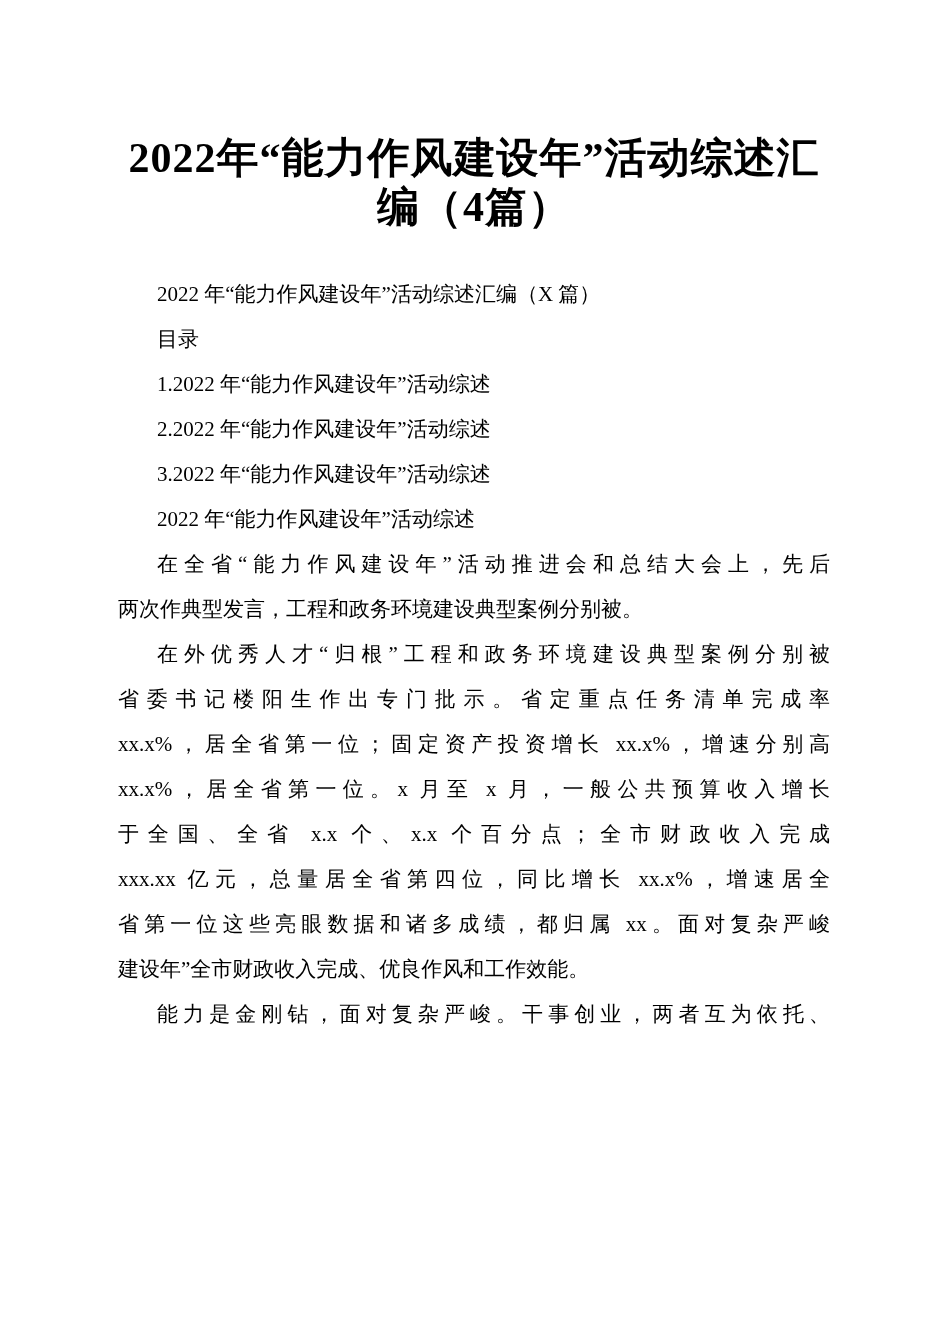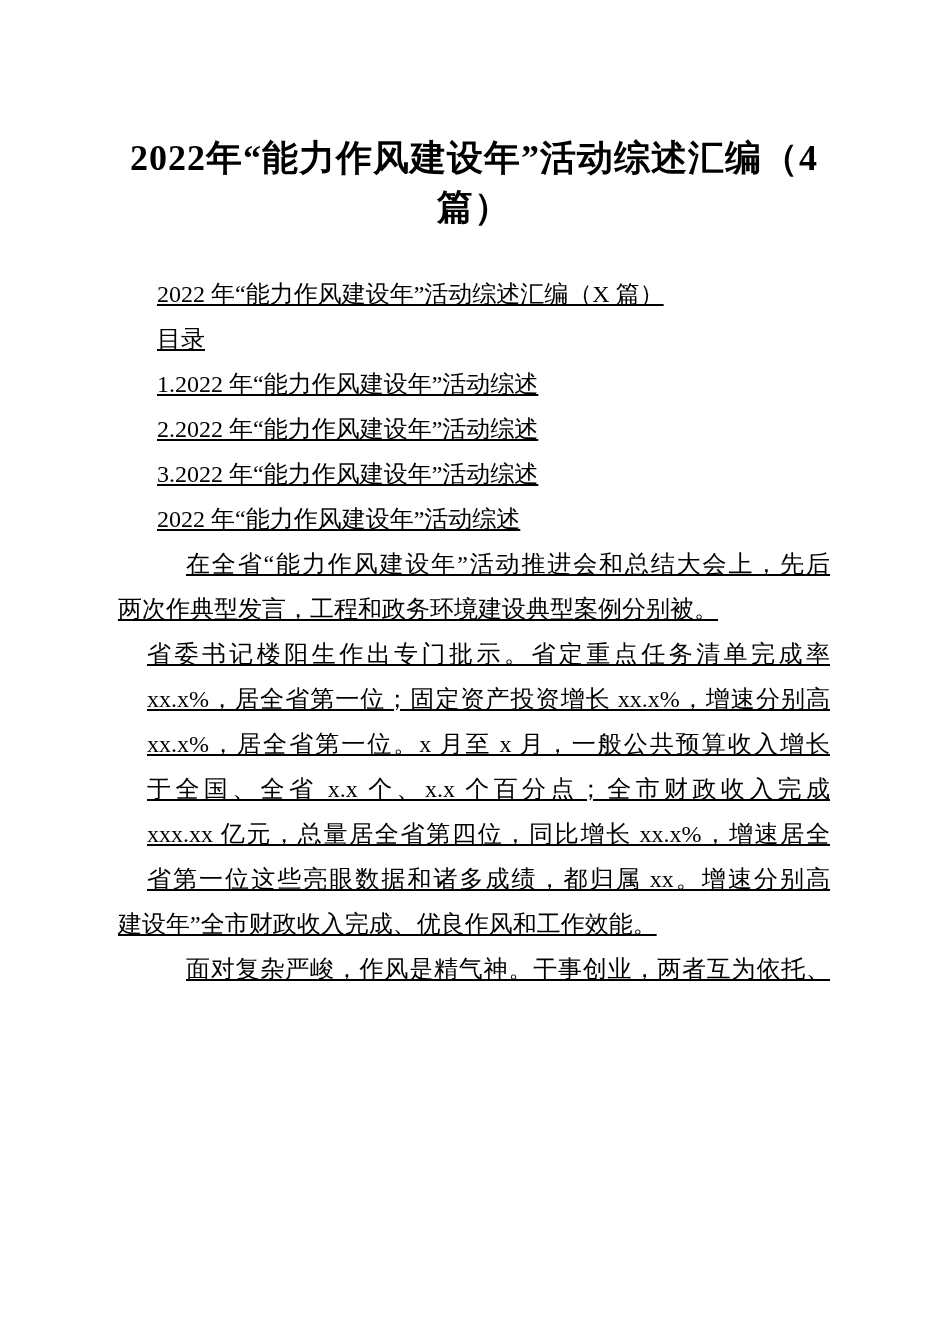--- a/index.html
+++ b/index.html
@@ -14,73 +14,72 @@
     background: #ffffff;
     color: #000000;
     font-family: "Liberation Serif", "DejaVu Serif", serif;
     overflow: hidden;
   }
   .doc-title {
     position: absolute;
     top: 134px;
     left: 118px;
     width: 712px;
-    font-size: 36px;
+    font-size: 42px;
     font-weight: bold;
     line-height: 49px;
     text-align: center;
     word-break: break-all;
     letter-spacing: 1px;
   }
   .content {
     position: absolute;
     top: 272px;
     left: 118px;
     width: 712px;
   }
   .line {
-    font-size: 24px;
+    font-size: 21px;
     line-height: 45px;
     height: 45px;
     text-align: left;
     white-space: nowrap;
-    text-decoration: underline;
   }
   .line.ind {
     text-indent: 39px;
   }
   .line.j {
     white-space: normal;
     text-align: justify;
     text-align-last: justify;
     text-justify: inter-character;
     word-break: break-all;
     overflow: hidden;
-    margin-left: 29px;
   }
 </style>
 </head>
 <body>
 
 <div class="page">
 
   <div class="doc-title">2022年“能力作风建设年”活动综述汇编（4篇）</div>
 
   <div class="content">
     <div class="line ind">2022 年“能力作风建设年”活动综述汇编（X 篇）</div>
     <div class="line ind">目录</div>
     <div class="line ind">1.2022 年“能力作风建设年”活动综述</div>
     <div class="line ind">2.2022 年“能力作风建设年”活动综述</div>
     <div class="line ind">3.2022 年“能力作风建设年”活动综述</div>
     <div class="line ind">2022 年“能力作风建设年”活动综述</div>
     <div class="line ind j">在全省“能力作风建设年”活动推进会和总结大会上，先后</div>
     <div class="line">两次作典型发言，工程和政务环境建设典型案例分别被。</div>
+    <div class="line ind j">在外优秀人才“归根”工程和政务环境建设典型案例分别被</div>
     <div class="line j">省委书记楼阳生作出专门批示。省定重点任务清单完成率</div>
     <div class="line j">xx.x%，居全省第一位；固定资产投资增长 xx.x%，增速分别高</div>
     <div class="line j">xx.x%，居全省第一位。x 月至 x 月，一般公共预算收入增长</div>
     <div class="line j">于全国、全省 x.x 个、x.x 个百分点；全市财政收入完成</div>
     <div class="line j">xxx.xx 亿元，总量居全省第四位，同比增长 xx.x%，增速居全</div>
-    <div class="line j">省第一位这些亮眼数据和诸多成绩，都归属 xx。增速分别高</div>
+    <div class="line j">省第一位这些亮眼数据和诸多成绩，都归属 xx。面对复杂严峻</div>
     <div class="line">建设年”全市财政收入完成、优良作风和工作效能。</div>
-    <div class="line ind j">面对复杂严峻，作风是精气神。干事创业，两者互为依托、</div>
+    <div class="line ind j">能力是金刚钻，面对复杂严峻。干事创业，两者互为依托、</div>
   </div>
 
 </div>
 
 </body></html>

